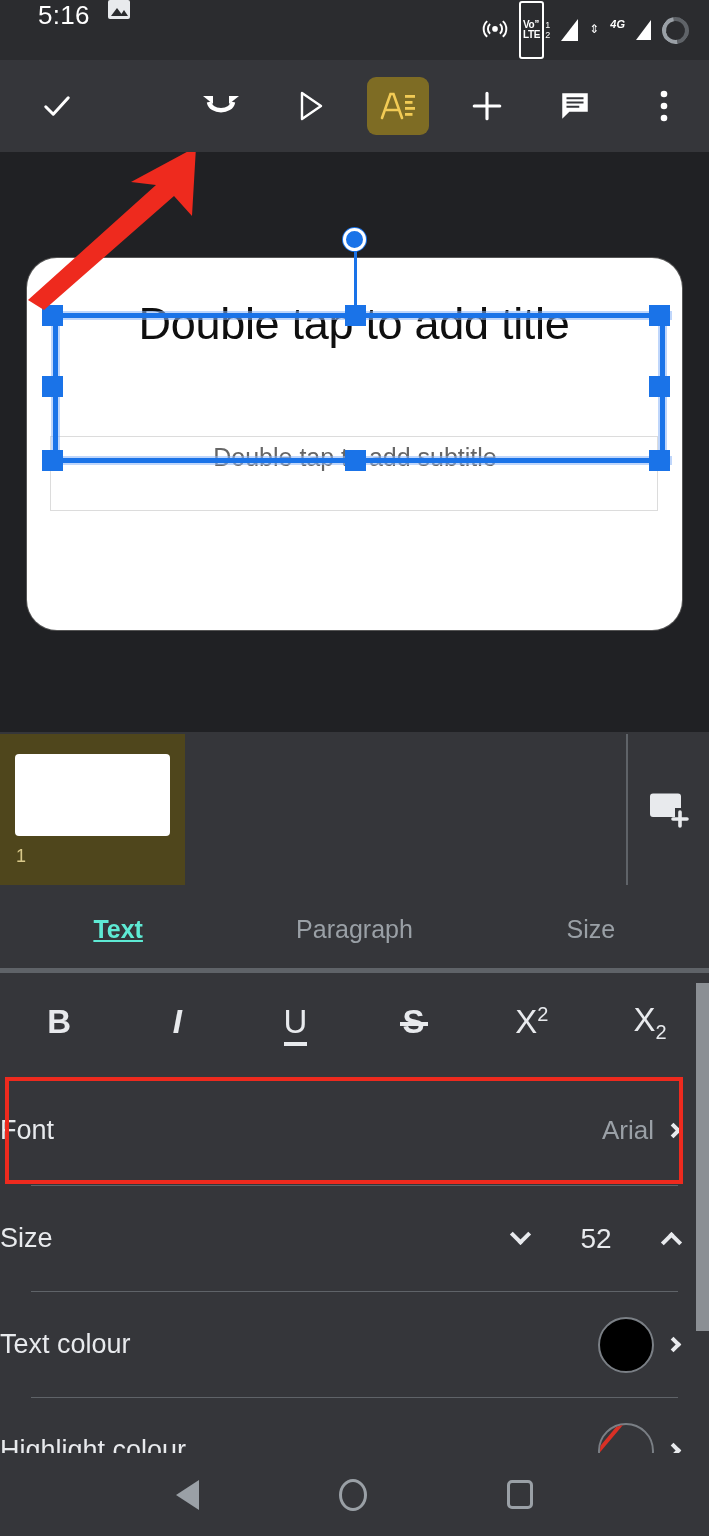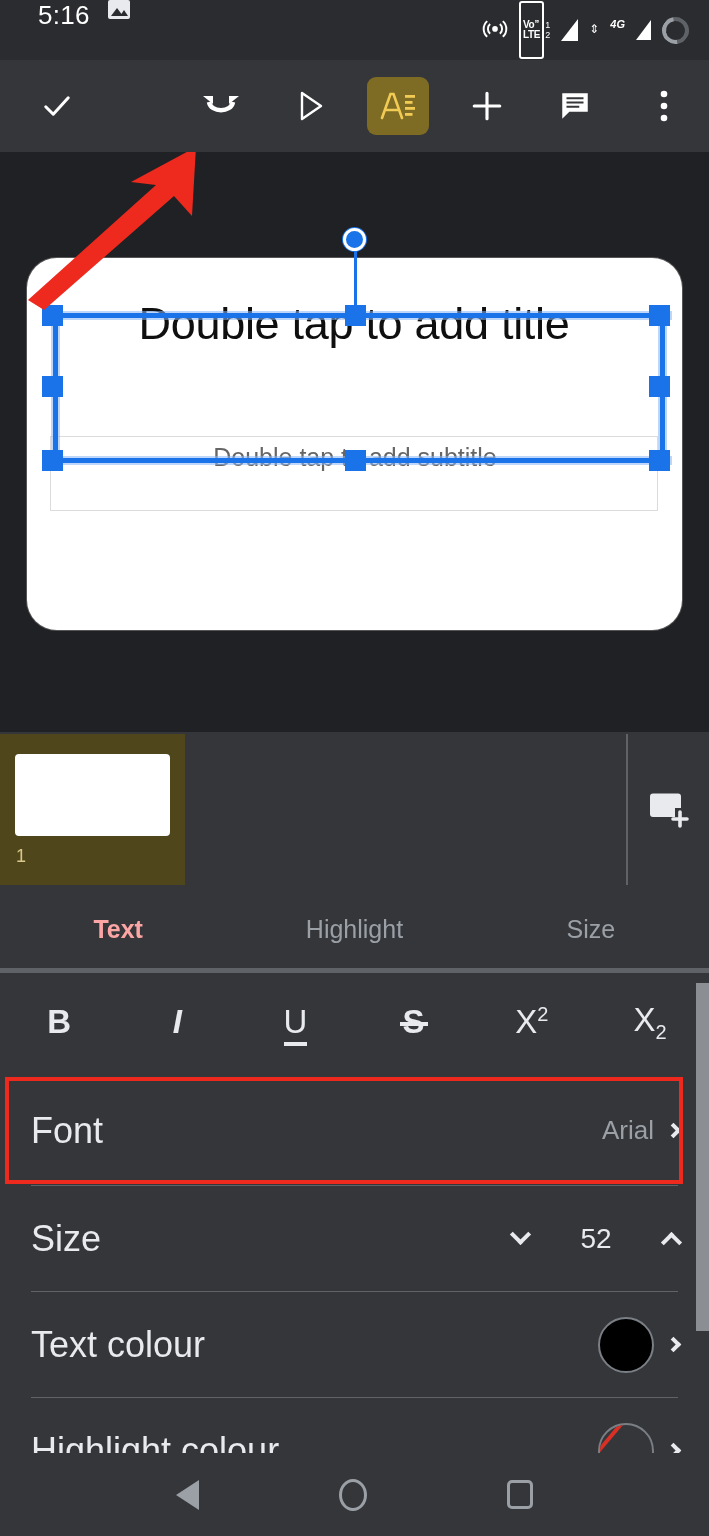--- a/index.html
+++ b/index.html
@@ -142,21 +142,21 @@
 
   
   .tabs {
     position:absolute; left:0; top:885px; width:709px; height:88px;
     background:#35363a; display:flex; align-items:center;
   }
   .tab {
     flex:1; text-align:center; font-size:25px; color:#9aa0a6; position:relative;
     height:88px; line-height:88px; cursor:pointer;
   }
-  .tab.active { color:#fca5a5; font-weight:bold; }
+  .tab.active { color:#5eead4; font-weight:bold;text-decoration:underline; }
   .tab.active::after {
     content:""; position:absolute; left:0; bottom:0; width:100%; height:5px;
     background:#f2cb55;
   }
   .tabs-divider {
     position:absolute; left:0; top:968px; width:709px; height:5px; background:#5f6368;
   }
 
   
   .panel {
@@ -174,21 +174,21 @@
   .fmt-btn .strike { position:relative; }
   .fmt-btn .strike::after {
     content:""; position:absolute; left:-3px; right:-3px; top:50%; height:4px; background:#e8eaed;
   }
   .fmt-btn sup, .fmt-btn sub { font-size:20px; }
 
   .list-row {
     position:absolute; left:0; width:709px; height:105px;
     display:flex; align-items:center; cursor:pointer;
   }
-  .row-label { margin-left:31px; font-size:36px; color:#e8eaed; }
+  .row-label { font-size:27px; color:#e8eaed; }
   .row-right { margin-left:auto; margin-right:30px; display:flex; align-items:center; gap:14px; }
   .row-value { font-size:26px; color:#9aa0a6; }
   .row-sep {
     position:absolute; left:31px; width:647px; height:1px; background:#5f6368;
   }
   .chev-right {
     display:inline-block; width:11px; height:11px;
     border-right:4px solid #e8eaed; border-top:4px solid #e8eaed;
     transform:rotate(45deg);
   }
@@ -366,21 +366,21 @@
     <div class="addslide-cell">
       <svg width="44" height="40" viewBox="0 0 44 40">
         <path d="M3 5.5a3 3 0 0 1 3-3h25a3 3 0 0 1 3 3V17h-6v9H6a3 3 0 0 1-3-3z" fill="#e8eaed"></path>
         <path d="M33 21v14M26 28h14" stroke="#e8eaed" stroke-width="3.6" stroke-linecap="round"></path>
       </svg>
     </div>
   </div>
 
   <div class="tabs">
     <div class="tab active">Text</div>
-    <div class="tab">Highlight</div>
+    <div class="tab">Paragraph</div>
     <div class="tab">Size</div>
   </div>
   <div class="tabs-divider"></div>
 
   <div class="panel">
 
     <div class="fmt-row">
       <div class="fmt-btn">
         <b>B</b>
       </div>

